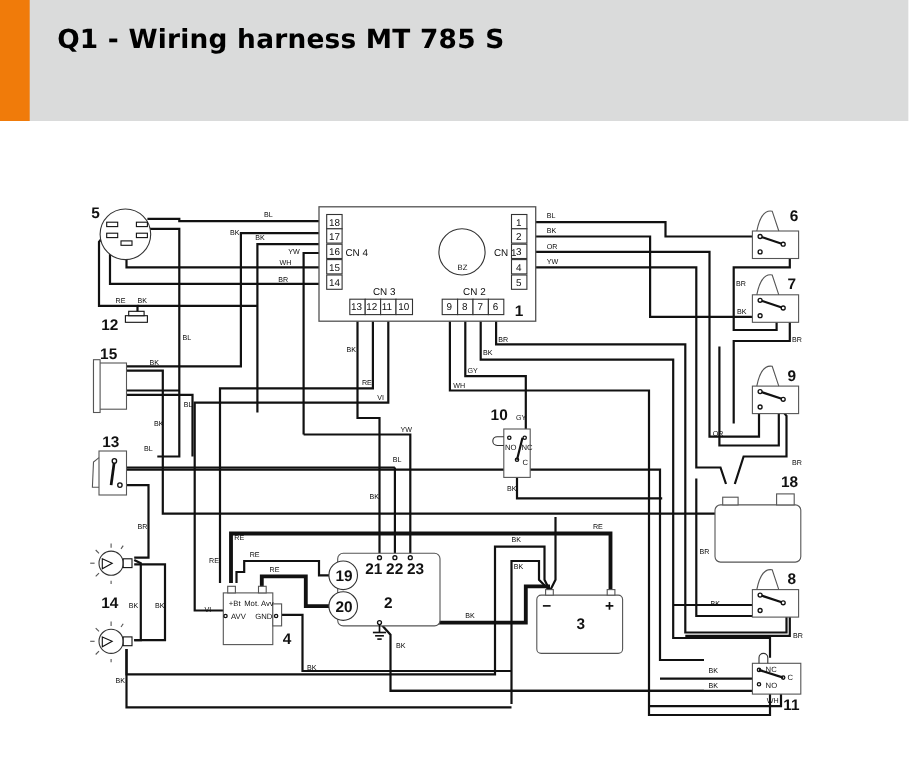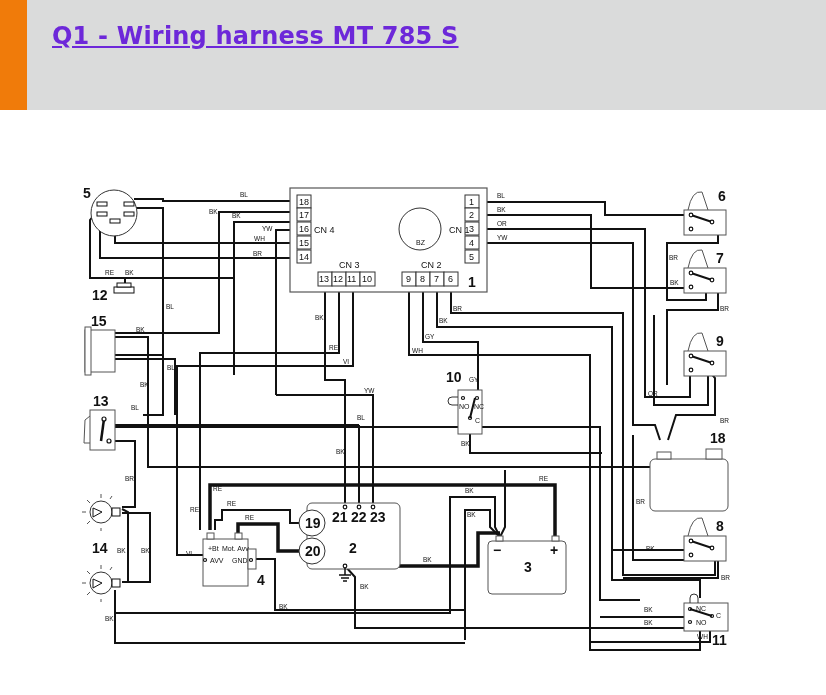--- a/index.html
+++ b/index.html
@@ -1,19 +1,19 @@
 <!DOCTYPE html>
 <html><head>
 <meta charset="utf-8">
 <style>
   html,body{margin:0;padding:0;background:#fff;}
   body{width:826px;height:695px;position:relative;overflow:hidden;font-family:"Liberation Sans",sans-serif;}
   .header{position:absolute;left:0;top:0;width:826px;height:110px;background:#dadbdb;}
   .accent{position:absolute;left:0;top:0;width:27px;height:110px;background:#f07b0a;}
-  .title{position:absolute;left:52px;top:22px;font-size:24px;font-weight:bold;color:#6d28d9;letter-spacing:0.2px;font-family:"DejaVu Sans",sans-serif;text-decoration:underline;}
+  .title{position:absolute;left:52px;top:22px;font-size:24px;font-weight:bold;color:#000000;letter-spacing:0.2px;font-family:"DejaVu Sans",sans-serif;}
   svg{position:absolute;left:0;top:0;}
   .w{fill:none;stroke:#111;stroke-width:2;}
   .wt{fill:none;stroke:#111;stroke-width:3.5;}
   .box{fill:#fff;stroke:#555;stroke-width:1.2;}
   .pin{fill:#fff;stroke:#333;stroke-width:1;}
   .pintx{font-family:"Liberation Sans",sans-serif;font-size:9px;fill:#111;}
   .wl{font-family:"Liberation Sans",sans-serif;font-size:6.5px;fill:#111;}
   .num{font-family:"Liberation Sans",sans-serif;font-size:14px;font-weight:bold;fill:#111;}
   .small{font-family:"Liberation Sans",sans-serif;font-size:7px;fill:#111;}
   .dot{fill:#fff;stroke:#111;stroke-width:1.2;}

